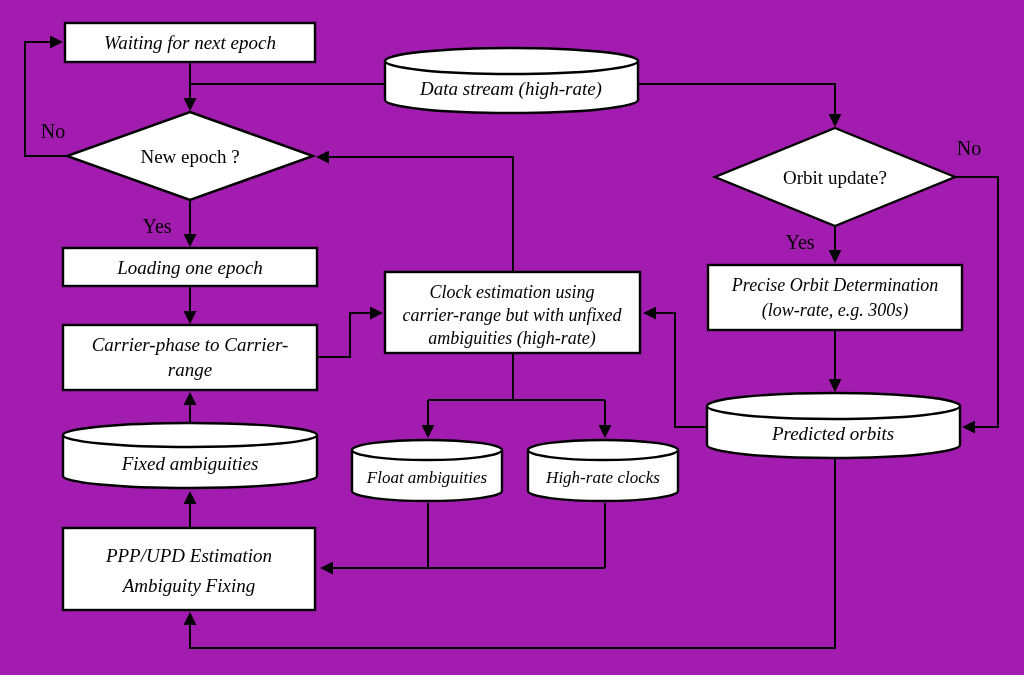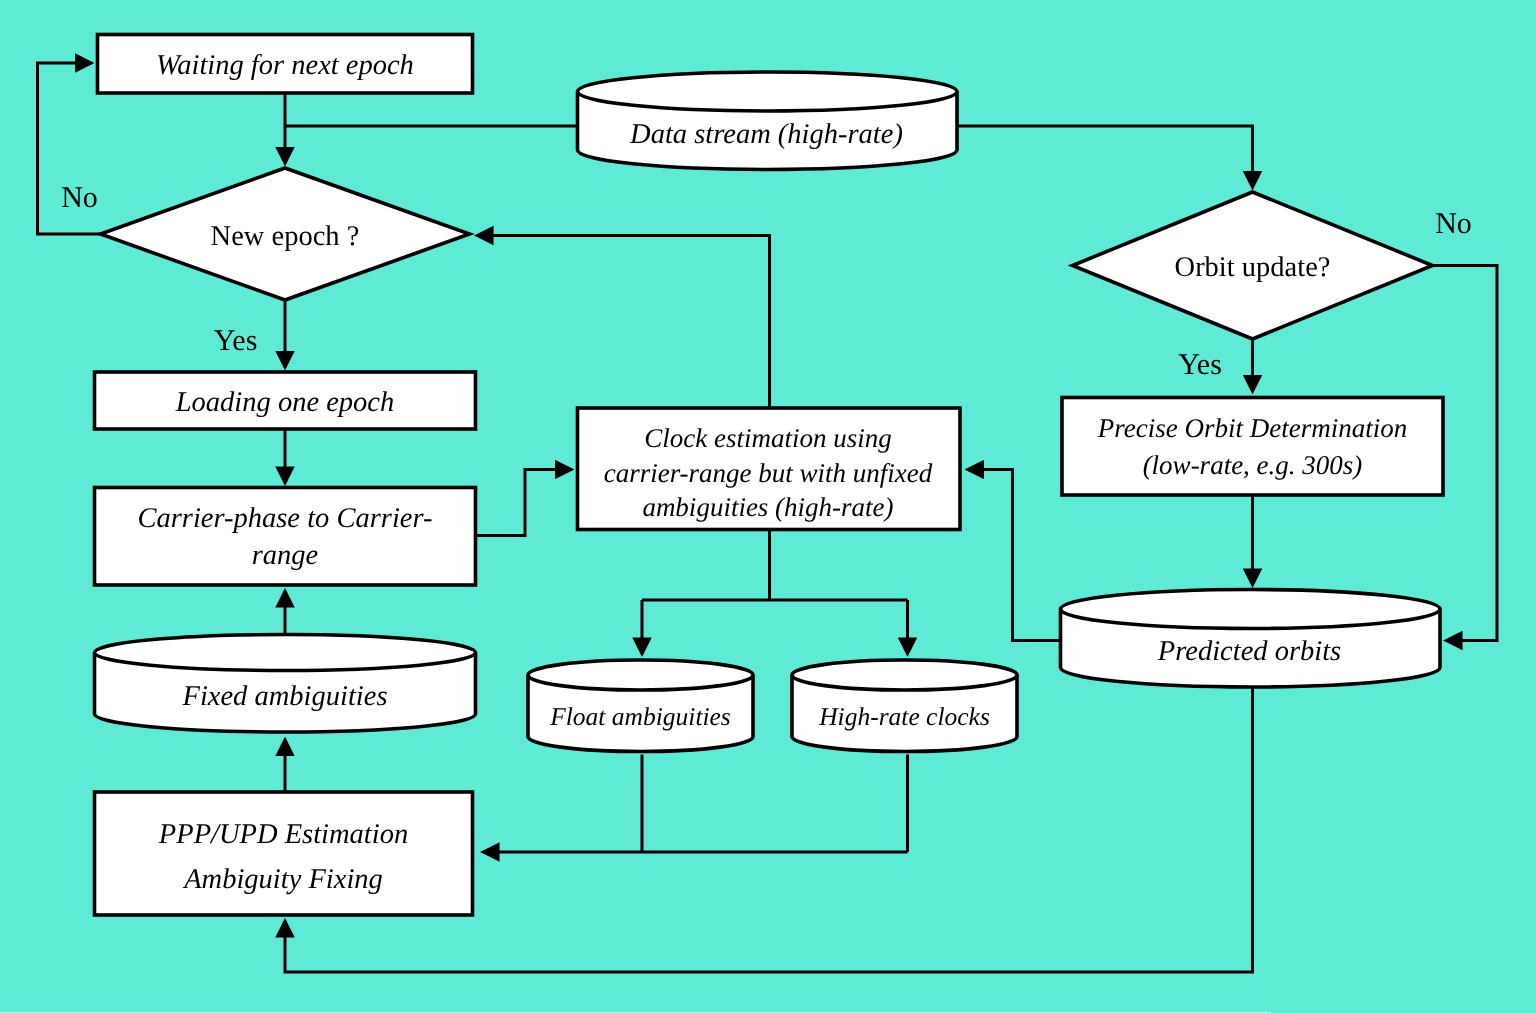--- a/index.html
+++ b/index.html
@@ -4,21 +4,21 @@
 <style>
   html, body {
     margin: 0;
     padding: 0;
     background: #ffffff;
   }
   .stage {
     position: relative;
     width: 1024px;
     height: 675px;
-    background: #5eead4;
+    background: #a21caf;
     overflow: hidden;
   }
   svg { display: block; }
   .shape {
     fill: #ffffff;
     stroke: #000000;
     stroke-width: 2.4;
   }
   .edge {
     fill: none;

